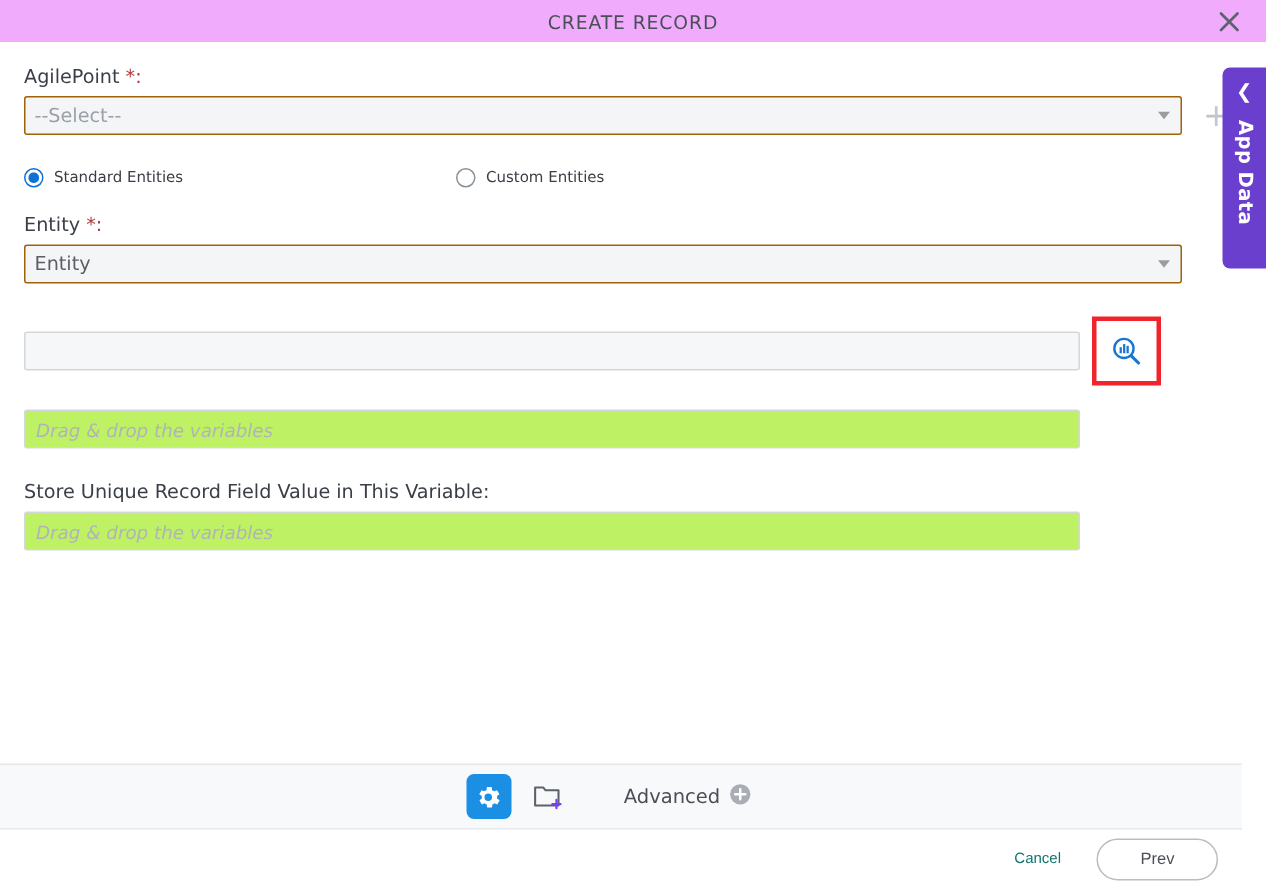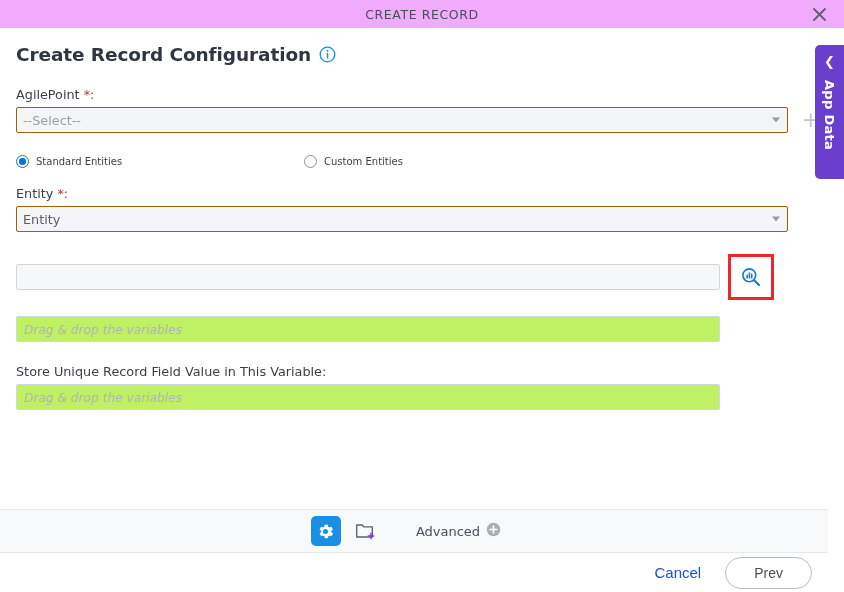--- a/index.html
+++ b/index.html
@@ -200,31 +200,31 @@
     height: 39px;
     display: flex;
     align-items: center;
     justify-content: flex-end;
     padding-right: 16px;
     gap: 14px;
     font-family: "Liberation Sans", sans-serif;
   }
   .btn-cancel {
     background: none; border: none;
-    font-size: 15px;
-    color: #1d4ed8;
+    font-size: 10px;
+    color: #0f766e;
     cursor: pointer;
     padding: 6px 10px;
     font-family: "Liberation Sans", sans-serif;
   }
   .btn-prev {
     background: #fff;
     border: 1px solid #b9bdc2;
     border-radius: 18px;
-    font-size: 14px;
+    font-size: 11px;
     color: #4a4f57;
     padding: 7px 28px;
     cursor: pointer;
     font-family: "Liberation Sans", sans-serif;
   }
   .btn-finish {
     background: #1677d2;
     border: none;
     border-radius: 18px;
     font-size: 14.5px;
@@ -268,30 +268,20 @@
   <span class="titlebar-title">CREATE RECORD</span>
   <span class="close-btn">
     <svg width="15" height="15" viewBox="0 0 15 15" aria-hidden="true">
       <path d="M2 2 L13 13 M13 2 L2 13" stroke="#5c626b" stroke-width="1.8" fill="none" stroke-linecap="round"></path>
     </svg>
   </span>
 </div>
 
 <div class="content">
 
-  <div class="page-title-row">
-    <span class="page-title">Create Record Configuration</span>
-    <span class="info-icon">
-      <svg width="17" height="17" viewBox="0 0 17 17" aria-hidden="true">
-        <circle cx="8.5" cy="8.5" r="7.3" fill="none" stroke="#1a8fe3" stroke-width="1.3"></circle>
-        <circle cx="8.5" cy="4.7" r="1" fill="#1a8fe3"></circle>
-        <rect x="7.8" y="6.7" width="1.5" height="6" rx=".7" fill="#1a8fe3"></rect>
-      </svg>
-    </span>
-  </div>
 
   <div class="field">
     <label class="flabel">
       <span>AgilePoint</span>
       <span class="req">*:</span>
     </label>
     <div class="row">
       <div class="select-box">
         <span>--Select--</span>
         <span class="caret"></span>

